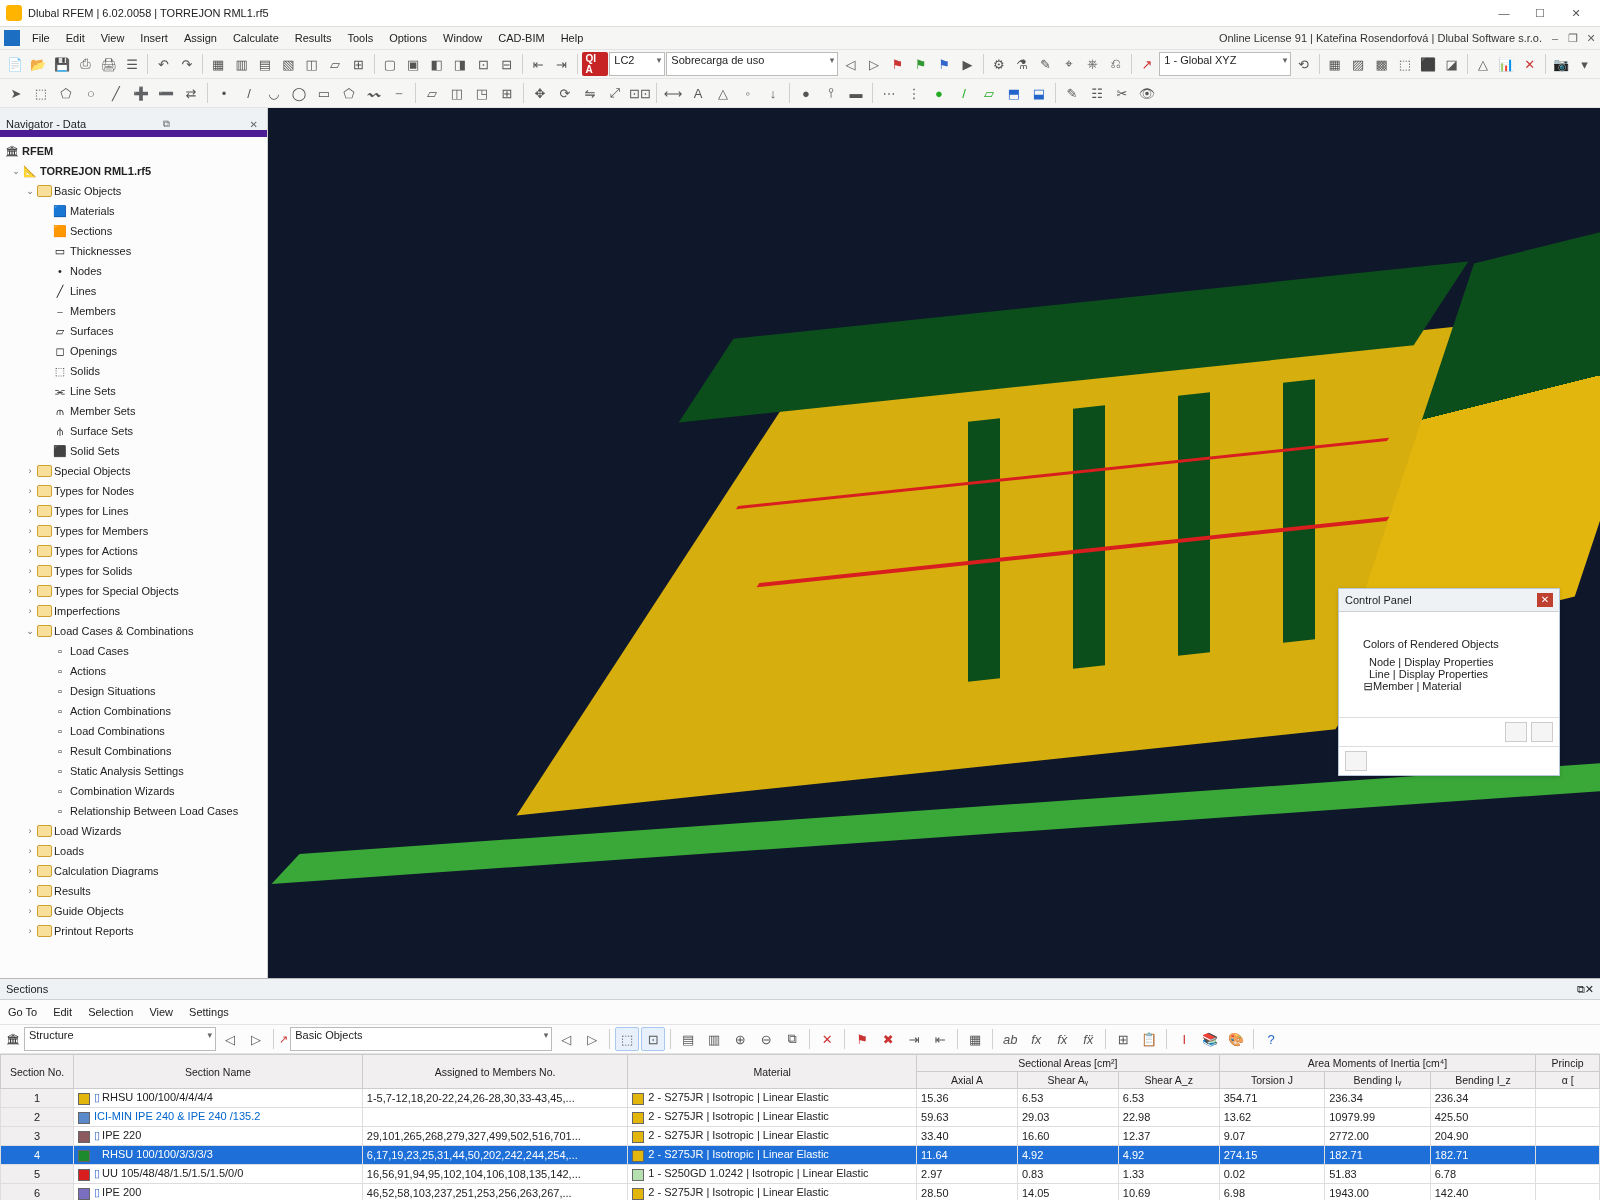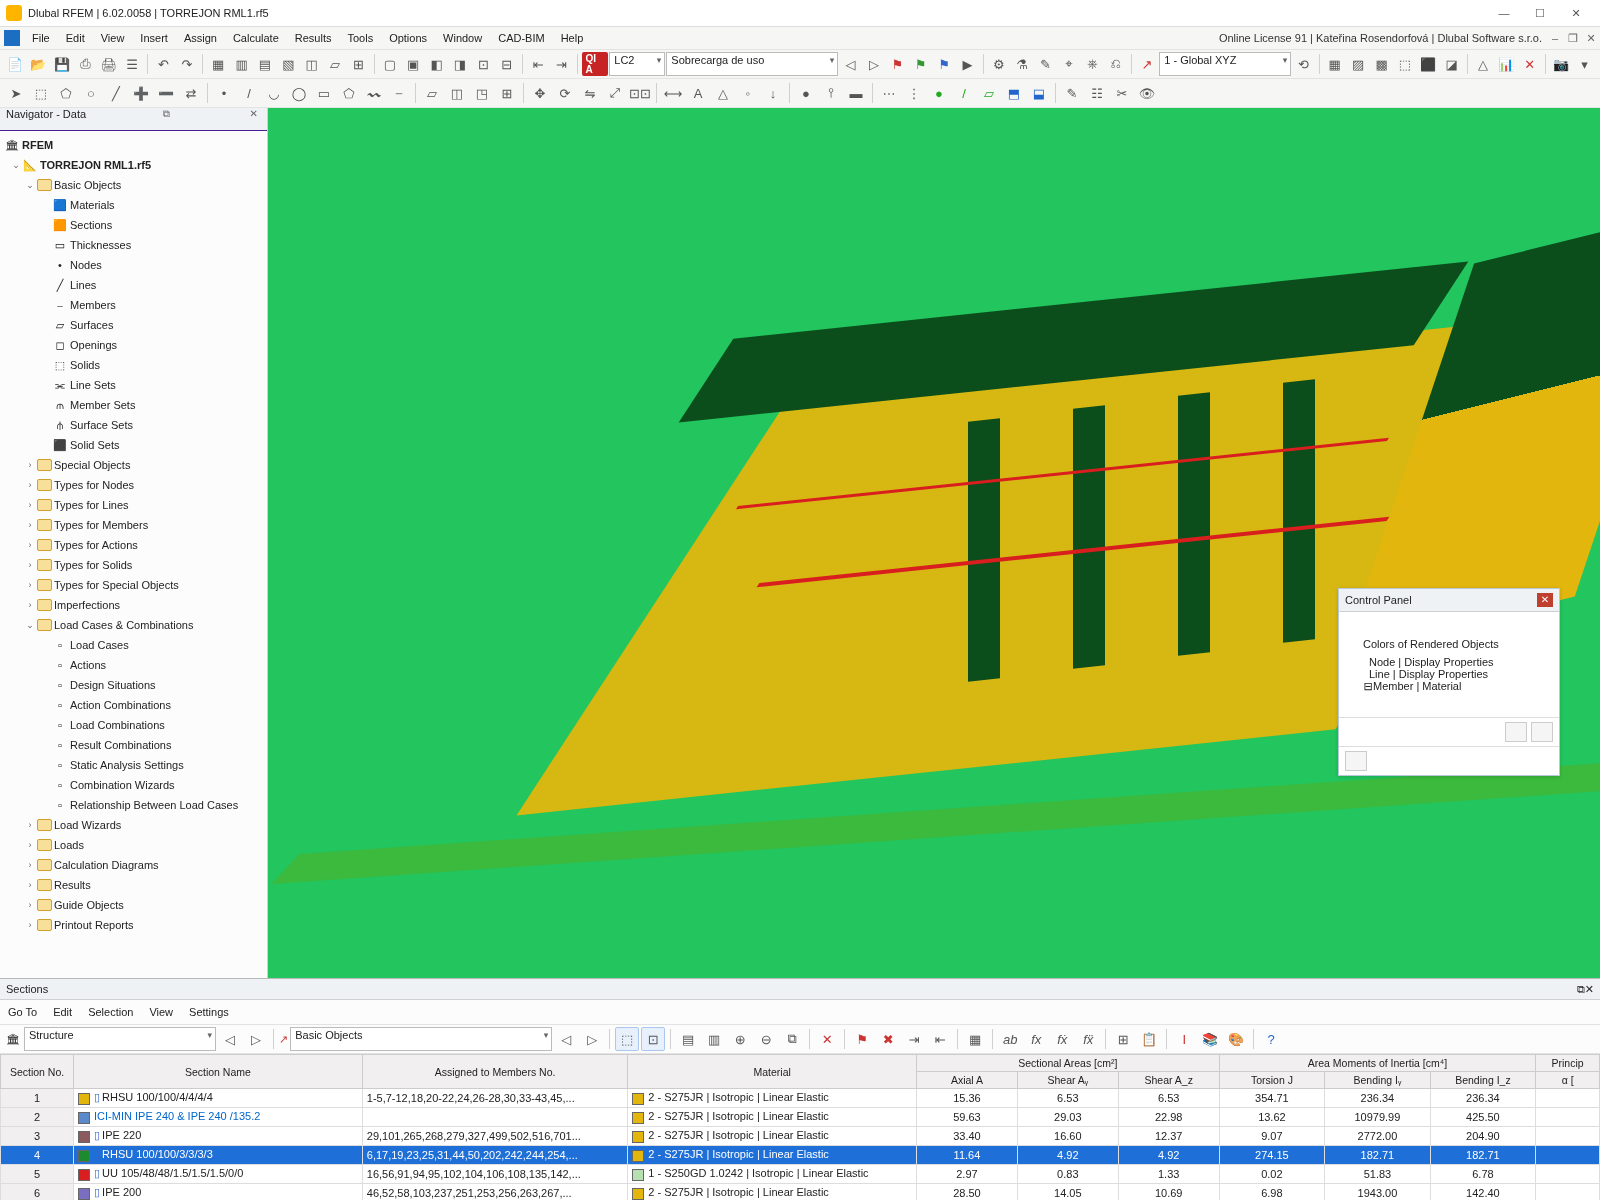--- a/index.html
+++ b/index.html
@@ -13,28 +13,28 @@
 .menubar .right{margin-left:auto;padding-right:4px;color:#333}
 .menubar .xbtn{width:14px;height:14px;display:flex;align-items:center;justify-content:center;margin:0 2px;color:#666}
 .toolrow{height:28px;display:flex;align-items:center;background:#f6f6f5;border-bottom:1px solid #e3e3e3;padding:0 4px;gap:1px;overflow:hidden}
 .tbtn{width:22px;height:22px;display:flex;align-items:center;justify-content:center;border:1px solid transparent;border-radius:2px;font-size:13px;color:#555}
 .tsep{width:1px;height:20px;background:#d0d0d0;margin:0 3px}
 .tcombo{height:20px;border:1px solid #bbb;background:#fff;padding:1px 16px 1px 4px;font-size:11px;position:relative;min-width:40px}
 .tcombo::after{content:"▾";position:absolute;right:3px;top:2px;color:#666;font-size:9px}
 .tbadge{background:#c72525;color:#fff;font-size:10px;padding:1px 4px;border-radius:2px;font-weight:bold}
 .main{display:flex;height:870px}
 .navpanel{width:267px;border-right:1px solid #d0d0d0;background:#fcfcfc;display:flex;flex-direction:column}
-.panelhdr{height:22px;background:#eef2f5;border-bottom:1px solid #4c1d95;display:flex;align-items:flex-start;padding:0 6px;font-weight:normal}
+.panelhdr{height:22px;background:#eef2f5;border-bottom:7px solid #4c1d95;display:flex;align-items:flex-end;padding:0 6px;font-weight:normal}
 .panelhdr .pbtn{margin-left:auto;font-size:10px;color:#666;padding:0 3px}
 .tree{flex:1;overflow:auto;padding:4px 2px}
 .tn{display:flex;align-items:center;height:18px;padding:1px 0;white-space:nowrap}
 .tn .tw{width:12px;text-align:center;color:#666;font-size:9px}
 .tn .fic{width:16px;height:14px;margin-right:2px;display:flex;align-items:center;justify-content:center}
 .fold{background:#f9e09a;border:1px solid #d0a030;border-radius:2px;width:13px;height:10px}
-.viewport{flex:1;background:#22c55e;position:relative;overflow:hidden}
+.viewport{flex:1;background:#0f172a;position:relative;overflow:hidden}
 .struct{position:absolute;left:280px;top:130px;width:1050px;height:650px}
 .grass{position:absolute;bottom:60px;left:0;right:0;height:28px;background:#3fb83a;transform:skewY(-4deg) skewX(-45deg) scaleX(1.5);opacity:.9}
 .frame{position:absolute;background:#e2b60d}
 .dark{position:absolute;background:#0b4d1b}
 .ctrlpanel{position:absolute;right:40px;top:480px;width:220px;background:#fff;border:1px solid #b7c7dc;box-shadow:0 1px 4px rgba(0,0,0,.15);font-size:11px}
 .ctrlpanel .hdr{background:#eef2f5;padding:4px 6px;display:flex;align-items:center;border-bottom:1px solid #d0d0d0}
 .ctrlpanel .hdr .xb{margin-left:auto;background:#c04030;color:#fff;width:16px;height:14px;text-align:center;font-size:10px;line-height:14px}
 .ctrlpanel .body{padding:24px}
 .legrow{display:flex;align-items:center;padding:1px 0 1px 18px;gap:6px}
 .legsw{width:12px;height:12px;border:1px solid #666}
@@ -43,21 +43,21 @@
 .lower{height:254px;border-top:1px solid #b9b9b9;background:#fcfcfc;display:flex;flex-direction:column}
 .lower .lhdr{height:20px;background:#eef2f5;border-bottom:1px solid #d0d0d0;display:flex;align-items:center;padding:0 6px}
 .lower .lmenu{height:20px;display:flex;align-items:center;gap:16px;padding:2px 8px;border-bottom:1px solid #e3e3e3}
 .lower .ltool{height:28px;display:flex;align-items:center;padding:0 6px;gap:2px;border-bottom:1px solid #e3e3e3}
 .grid{flex:1;overflow:auto;background:#fff;font-size:11px}
 .grid table{border-collapse:collapse;width:100%}
 .grid th{background:#f1efef;border:1px solid #ccc;padding:2px 4px;font-weight:normal;text-align:center;font-size:10.5px}
 .grid td{border:1px solid #ddd;padding:1px 4px;height:16px;white-space:nowrap;overflow:hidden;text-overflow:ellipsis}
 .grid tr.sel td{background:#1e6fd8;color:#fff}
 .grid tr.link td.sectname{color:#0066cc}
-.grid td.num{text-align:center}
+.grid td.num{text-align:left}
 .grid td.idx{text-align:center;background:#f1efef}
 .matbox{display:inline-block;width:10px;height:10px;border:1px solid #666;margin-right:4px;vertical-align:middle}
 </style>
 </head>
 <body>
 
 <div class="titlebar">
   <div class="logo"></div>
   <span>Dlubal RFEM | 6.02.0058 | TORREJON RML1.rf5</span>
   <div class="spacer"></div>

